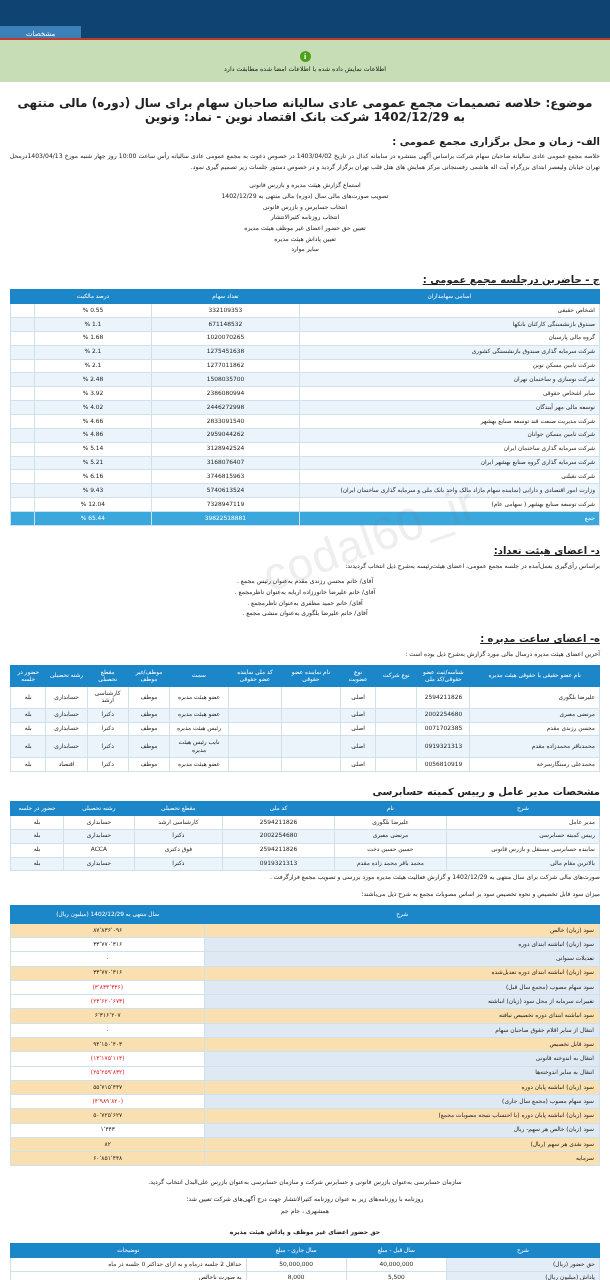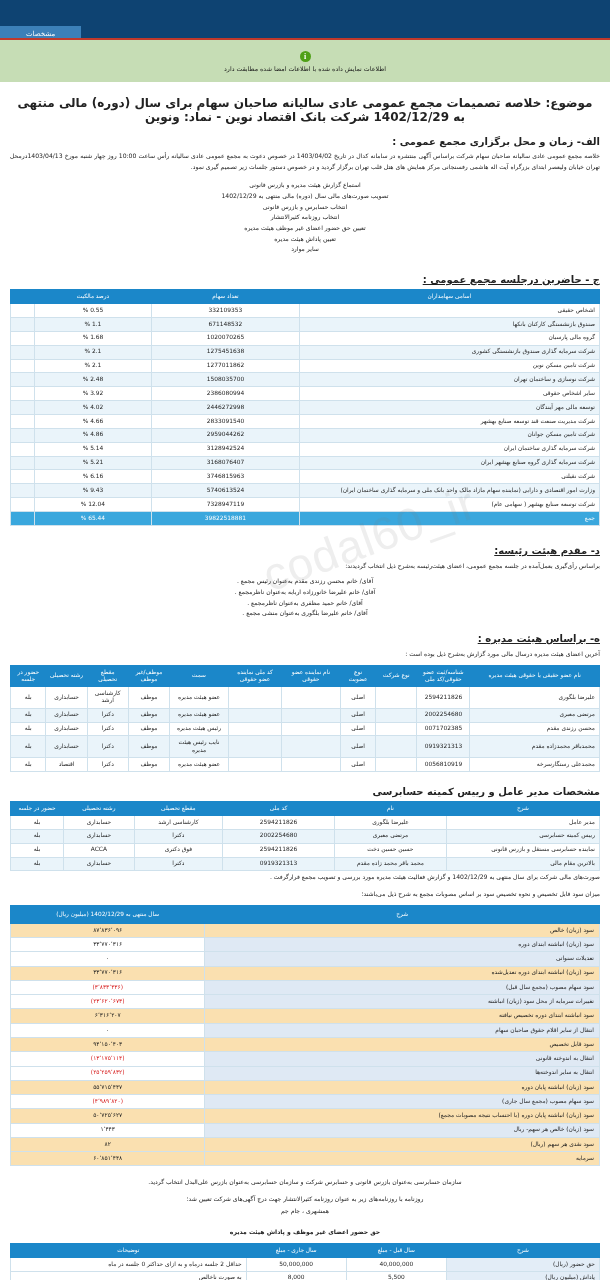--- a/index.html
+++ b/index.html
@@ -327,31 +327,31 @@
           <td class="name">جمع</td>
           <td>39822518881</td>
           <td>65.44 %</td>
           <td></td>
         </tr>
       </tbody>
   </table>
 
   <div class="gap-md"></div>
 
-  <div class="sec-title">د- مقدم هیئت رئیسه:</div>
+  <div class="sec-title">د- اعضای هیئت تعداد:</div>
   <p class="line">براساس رأی‌گیری بعمل‌آمده در جلسه مجمع عمومی، اعضای هیئت‌رئیسه به‌شرح ذیل انتخاب گردیدند:</p>
   <div class="gap-sm"></div>
   <p class="list-line">آقای/ خانم  محسن رزندی مقدم  به‌عنوان رئیس مجمع .</p>
   <p class="list-line">آقای/ خانم  علیرضا خانورزاده اربابه  به‌عنوان ناظرمجمع .</p>
   <p class="list-line">آقای/ خانم  حمید مظفری  به‌عنوان ناظرمجمع .</p>
   <p class="list-line">آقای/ خانم  علیرضا بلگوری  به‌عنوان منشی مجمع .</p>
 
   <div class="gap-sm"></div>
 
-  <div class="sec-title">ه- براساس هیئت مدیره :</div>
+  <div class="sec-title">ه- اعضای ساعت مدیره :</div>
   <p class="line">آخرین اعضای هیئت مدیره درسال مالی مورد گزارش به‌شرح ذیل بوده است :</p>
   <div class="gap-sm"></div>
 
   <table class="bordered tbl-board">
     <thead>
       <tr>
         <th style="width:22%">نام عضو حقیقی یا حقوقی هیئت مدیره</th>
         <th style="width:9%">شناسه/ثبت عضو حقوقی/کد ملی</th>
         <th style="width:7%">نوع شرکت</th>
         <th style="width:6%">نوع عضویت</th>

